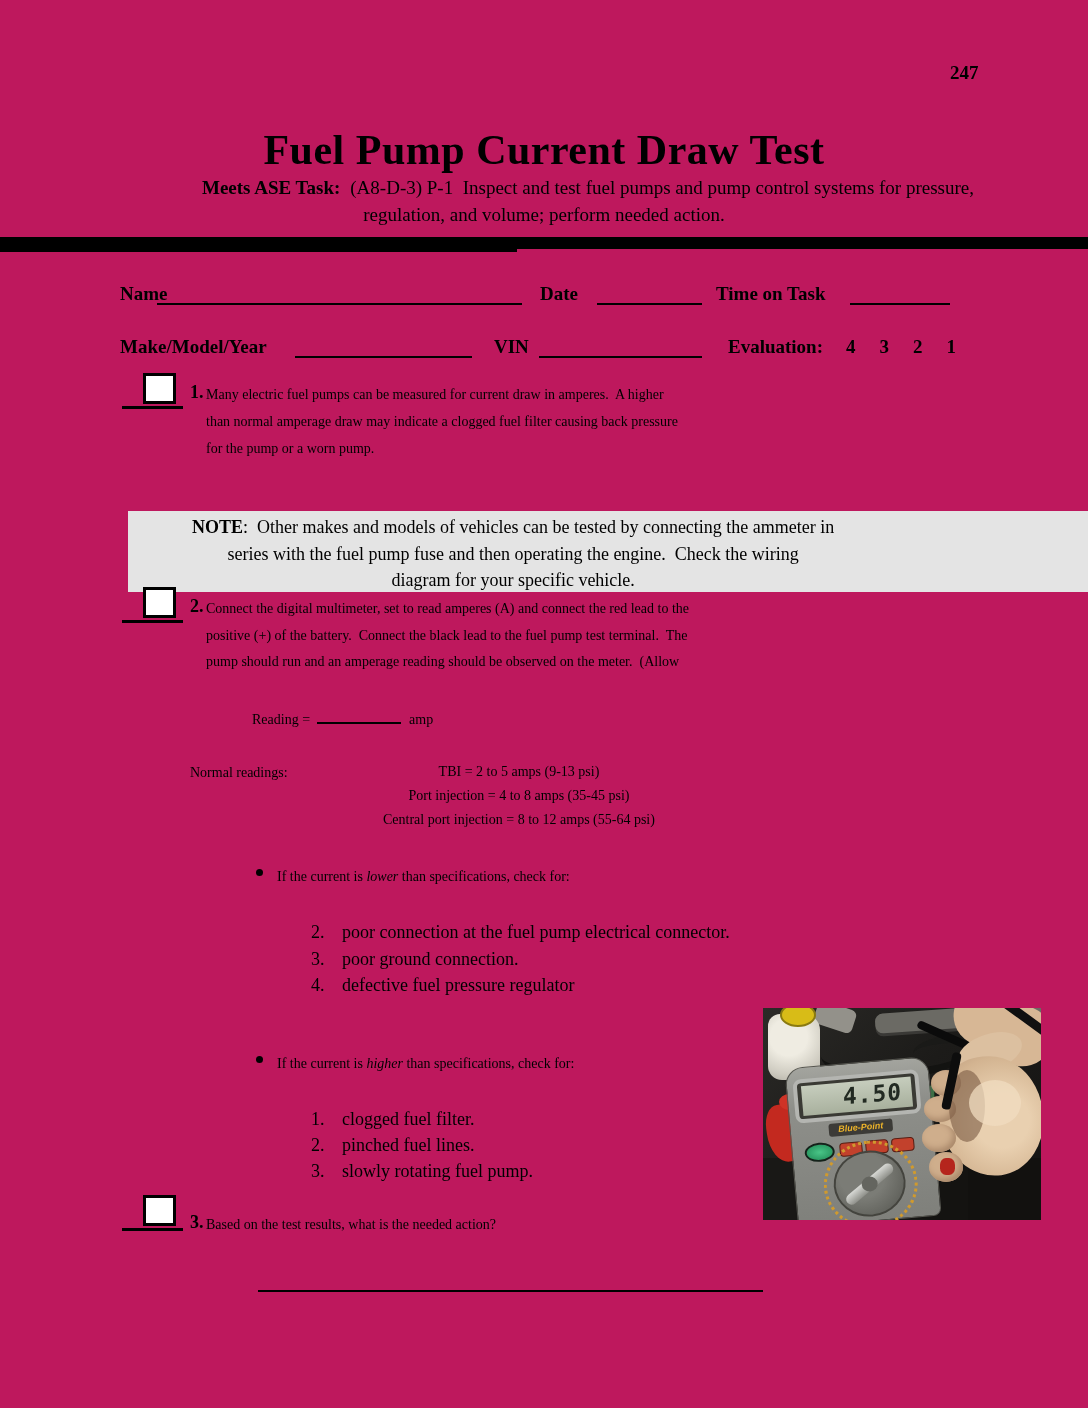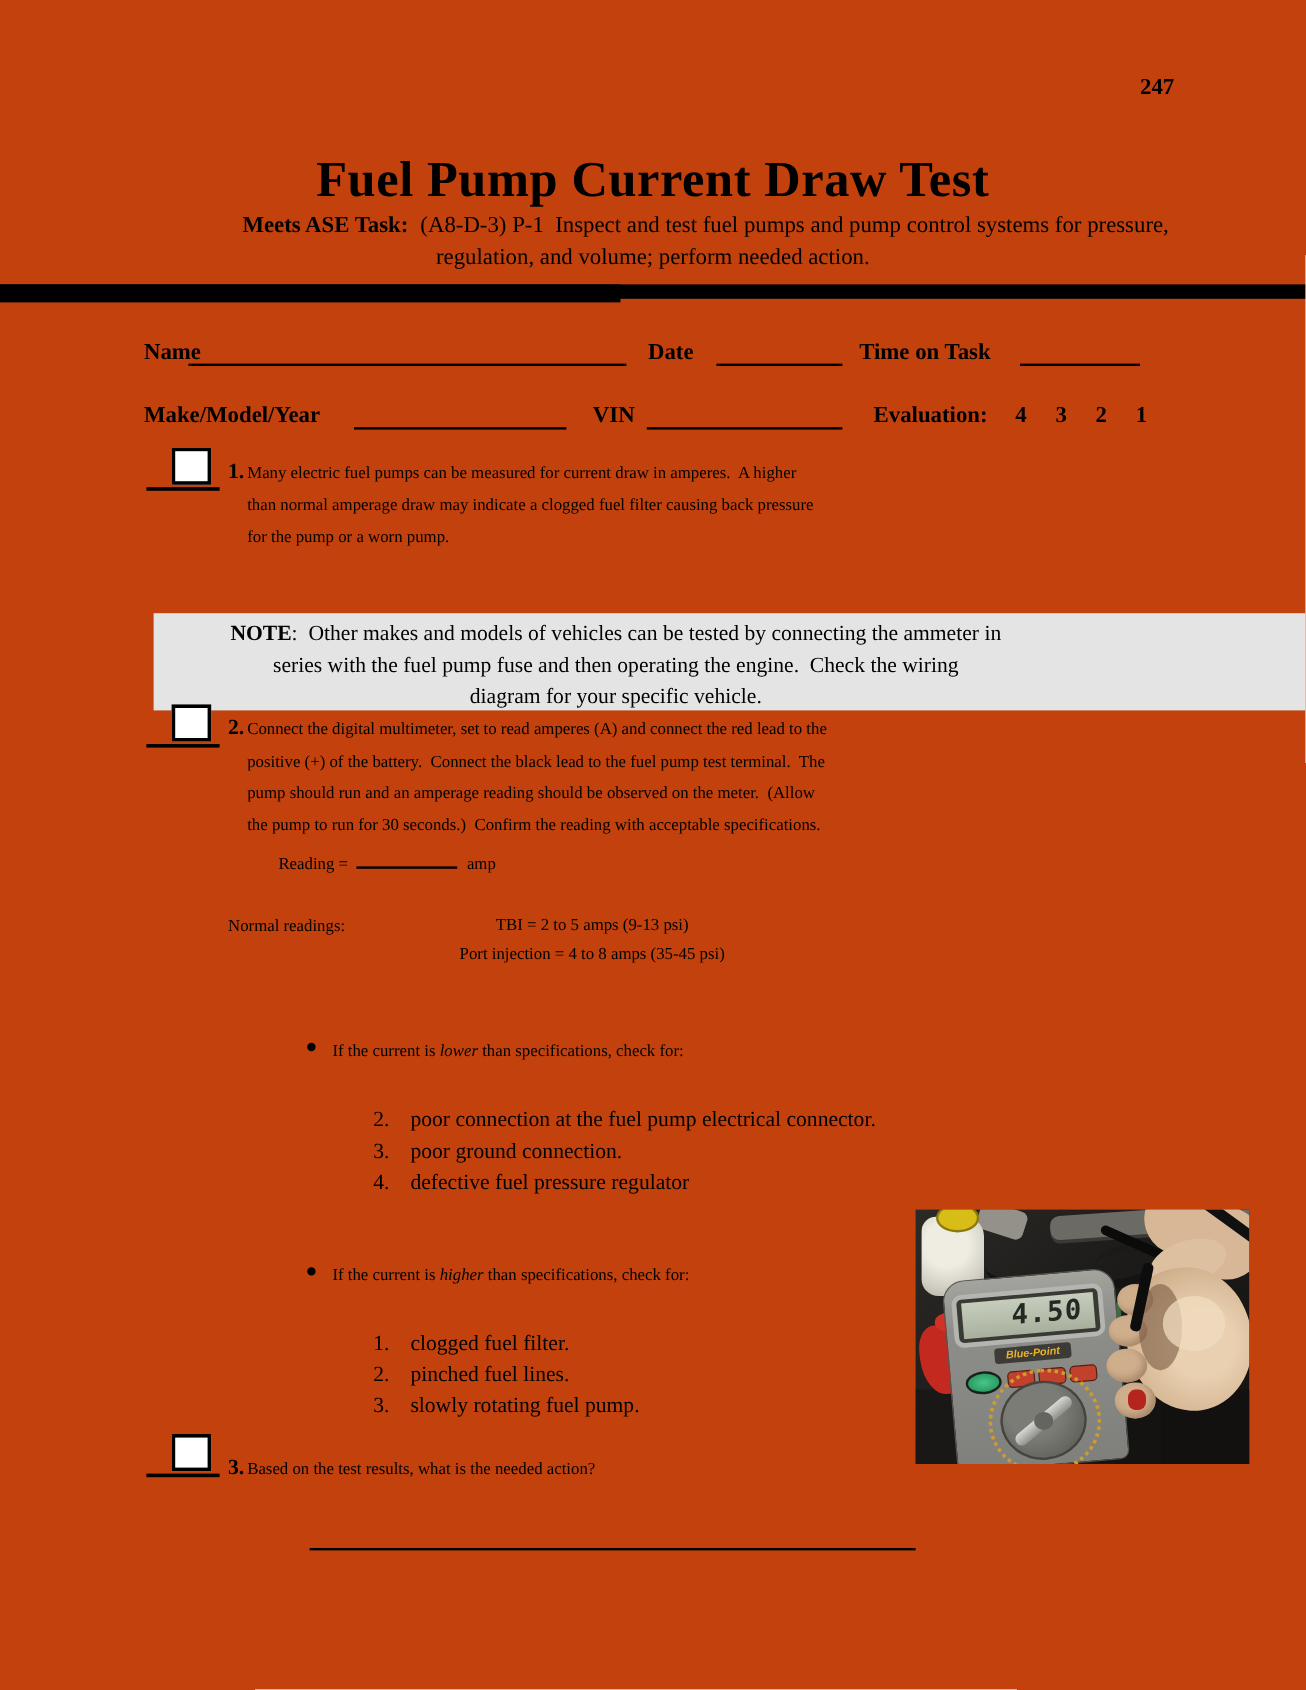--- a/index.html
+++ b/index.html
@@ -1,16 +1,16 @@
 <!DOCTYPE html>
 <html><head>
 <meta charset="utf-8">
 <style>
   html,body{margin:0;padding:0;background:#ffffff;}
-  .page{position:relative;width:1088px;height:1408px;background:#c2410c;
+  .page{position:relative;width:1088px;height:1408px;background:#be185d;
         font-family:"Liberation Serif",serif;color:#000;overflow:hidden;}
   .b{font-weight:bold;}
   .pre{white-space:pre;}
   .pagenum{position:absolute;top:62px;left:950px;font-size:19px;font-weight:bold;}
   .title{position:absolute;top:126px;left:0;width:100%;text-align:center;
          font-size:42px;font-weight:bold;letter-spacing:.5px;}
   .meets{position:absolute;left:0;width:100%;text-align:center;font-size:19px;}
   .meets .gap{padding-left:10px;}
   .rule{position:absolute;background:#000;left:0;}
   .rule-full{top:237px;width:1088px;height:12px;}
@@ -163,28 +163,28 @@
   </div>
 
   <div class="checkwrap" style="top:588px;">
     <div class="cbox"></div>
   </div>
   <div class="num" style="left:190px;top:596px;">2.</div>
   <div class="para" style="left:206px;top:596px;line-height:26.5px;">
     <div class="pline">Connect the digital multimeter, set to read amperes (A) and connect the red lead to the</div>
     <div class="pline">positive (+) of the battery.  Connect the black lead to the fuel pump test terminal.  The</div>
     <div class="pline">pump should run and an amperage reading should be observed on the meter.  (Allow</div>
-    <div class="pline">the pump to run for 30 seconds.)  Confirm the reading with acceptable specifications.</div>
-  </div>
-  <div class="para" style="left:232px;top:706px;text-align:center;"><span>Reading =</span><span class="blank-inline"></span><span>amp</span></div>
+  </div>
+  <div class="para" style="left:252px;top:706px;text-align:center;"><span>Reading =</span><span class="blank-inline"></span><span>amp</span></div>
 
   <div class="para" style="left:190px;top:760px;">Normal readings:</div>
   <div class="para nr-lines" style="left:383px;top:760px;text-align:center;">
     <div class="pline">TBI = 2 to 5 amps (9-13 psi)</div>
     <div class="pline">Port injection = 4 to 8 amps (35-45 psi)</div>
+    <div class="pline">Central port injection = 8 to 12 amps (55-64 psi)</div>
   </div>
 
   <div class="dot" style="left:256px;top:869px;"></div>
   <div class="para pre" style="left:277px;top:864px;"><span>If the current is </span><em>lower</em><span> than specifications, check for:</span></div>
   <div class="sublist" style="left:311px;top:919px;">
     <div class="pline"><span class="lnum">2.</span><span>poor connection at the fuel pump electrical connector.</span></div>
     <div class="pline"><span class="lnum">3.</span><span>poor ground connection.</span></div>
     <div class="pline"><span class="lnum">4.</span><span>defective fuel pressure regulator</span></div>
   </div>
 

